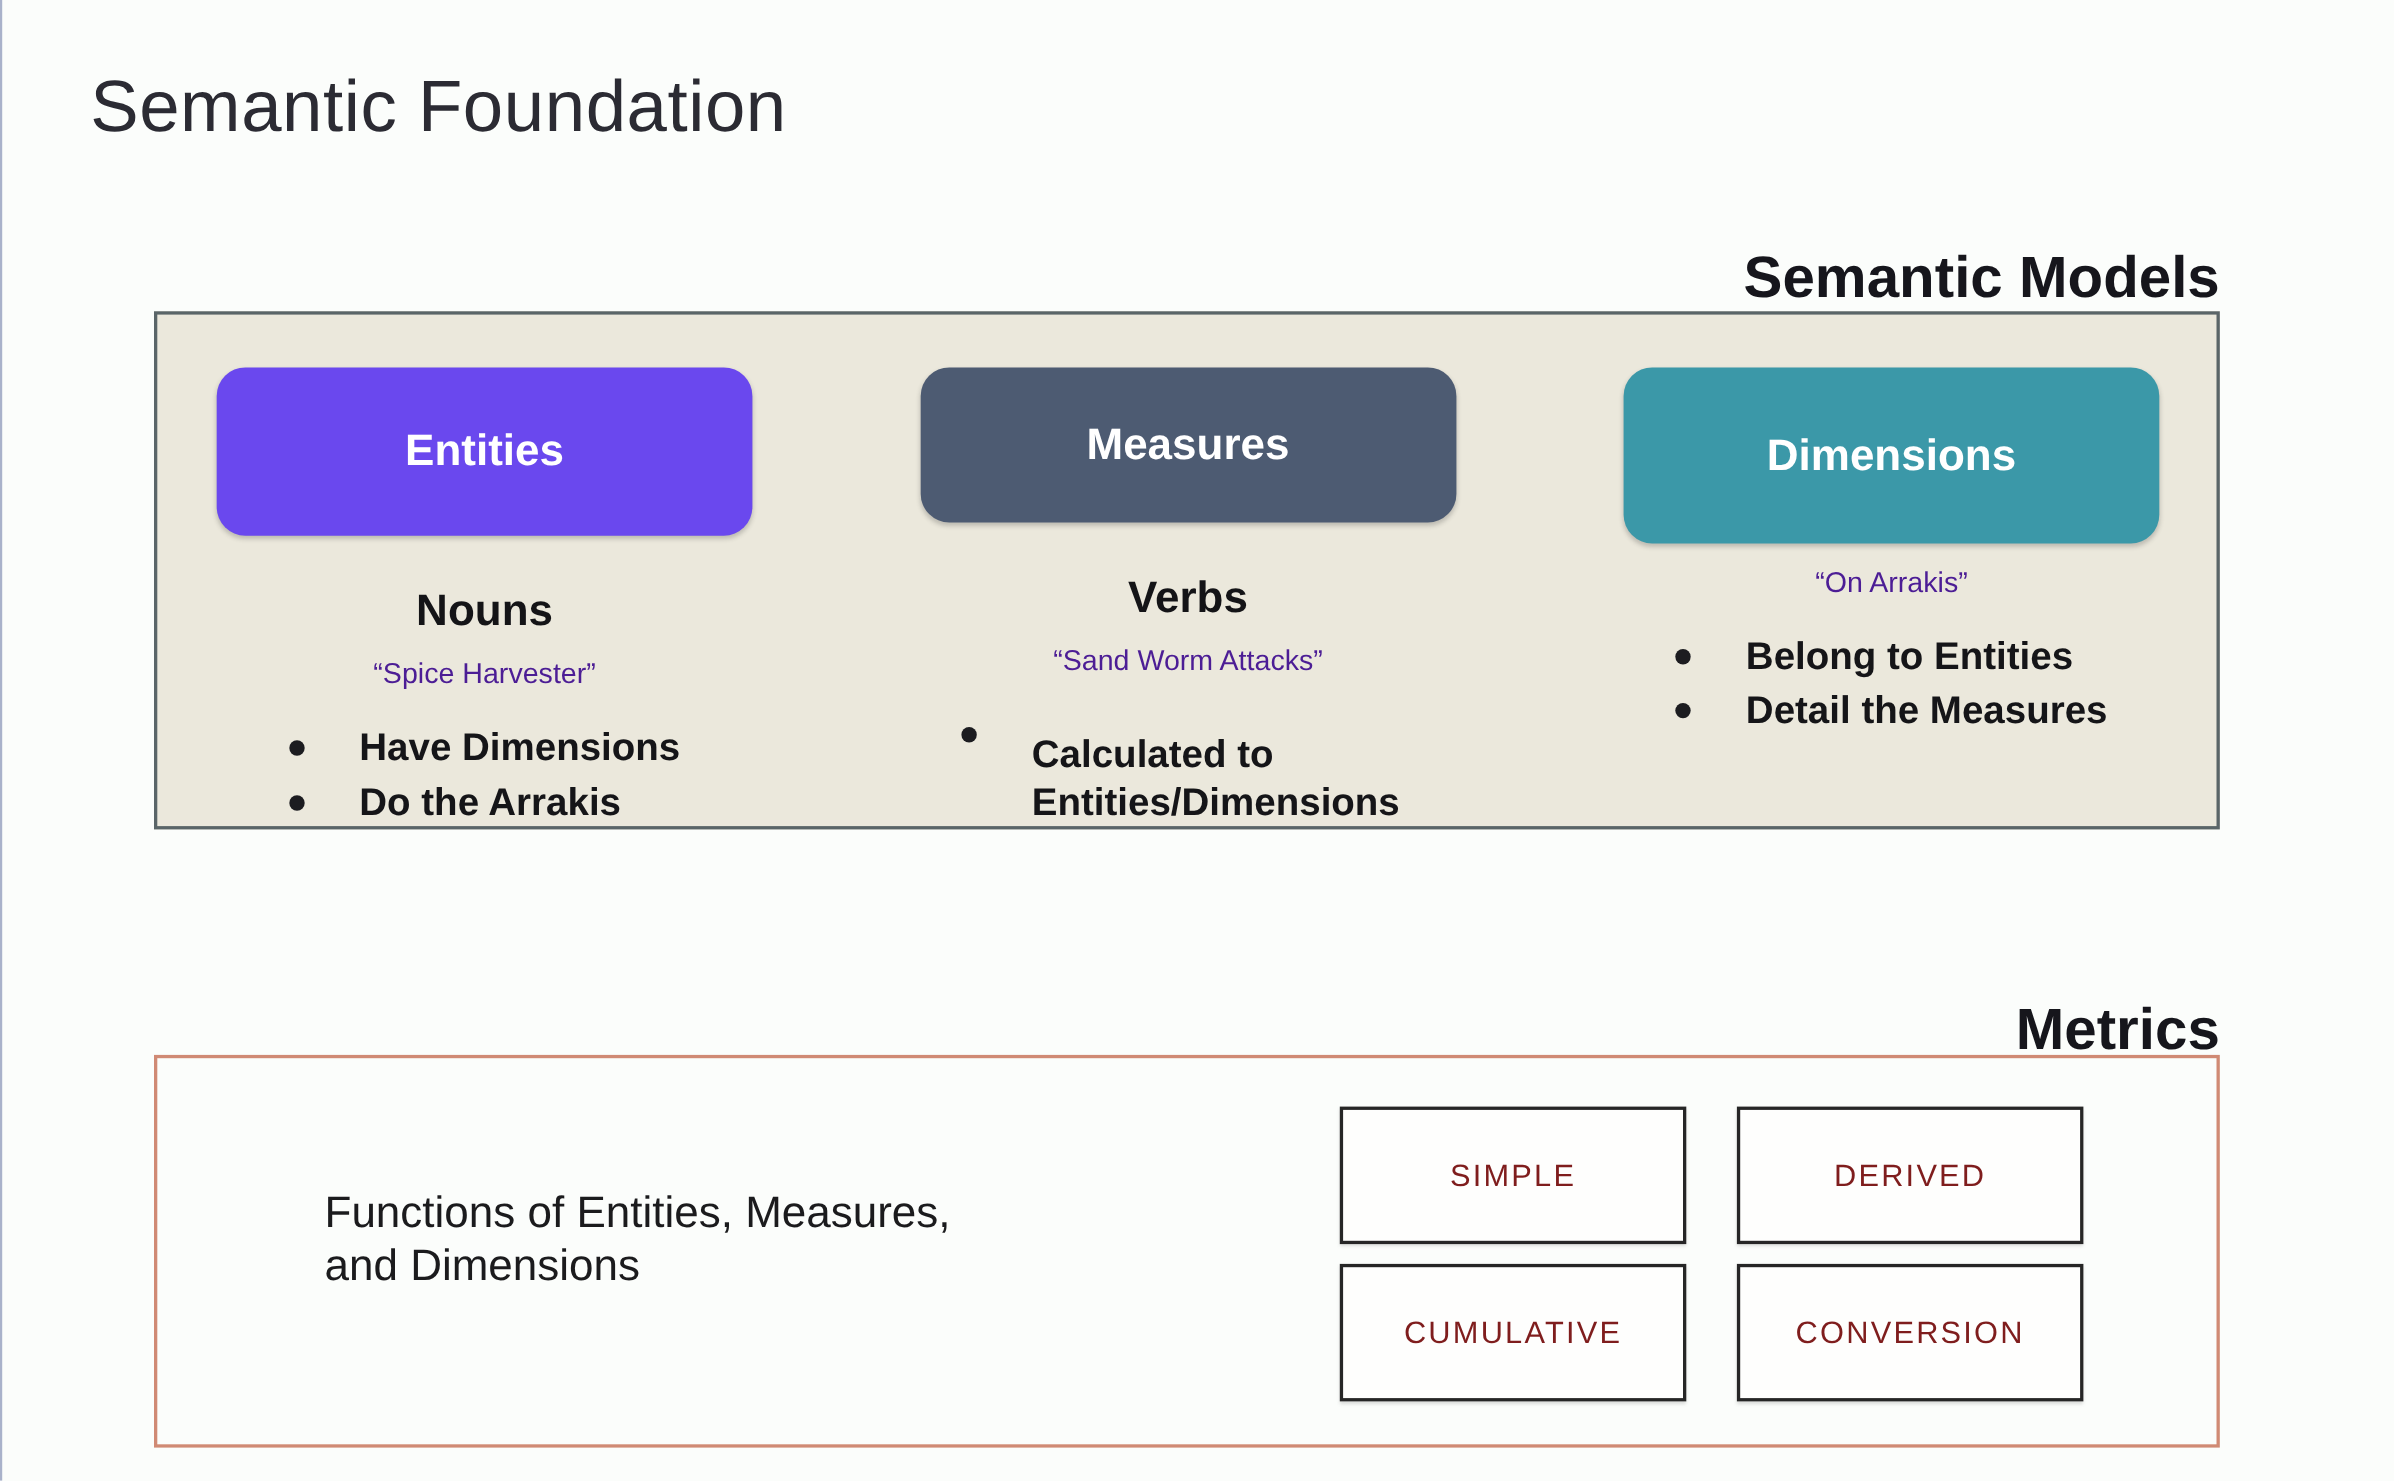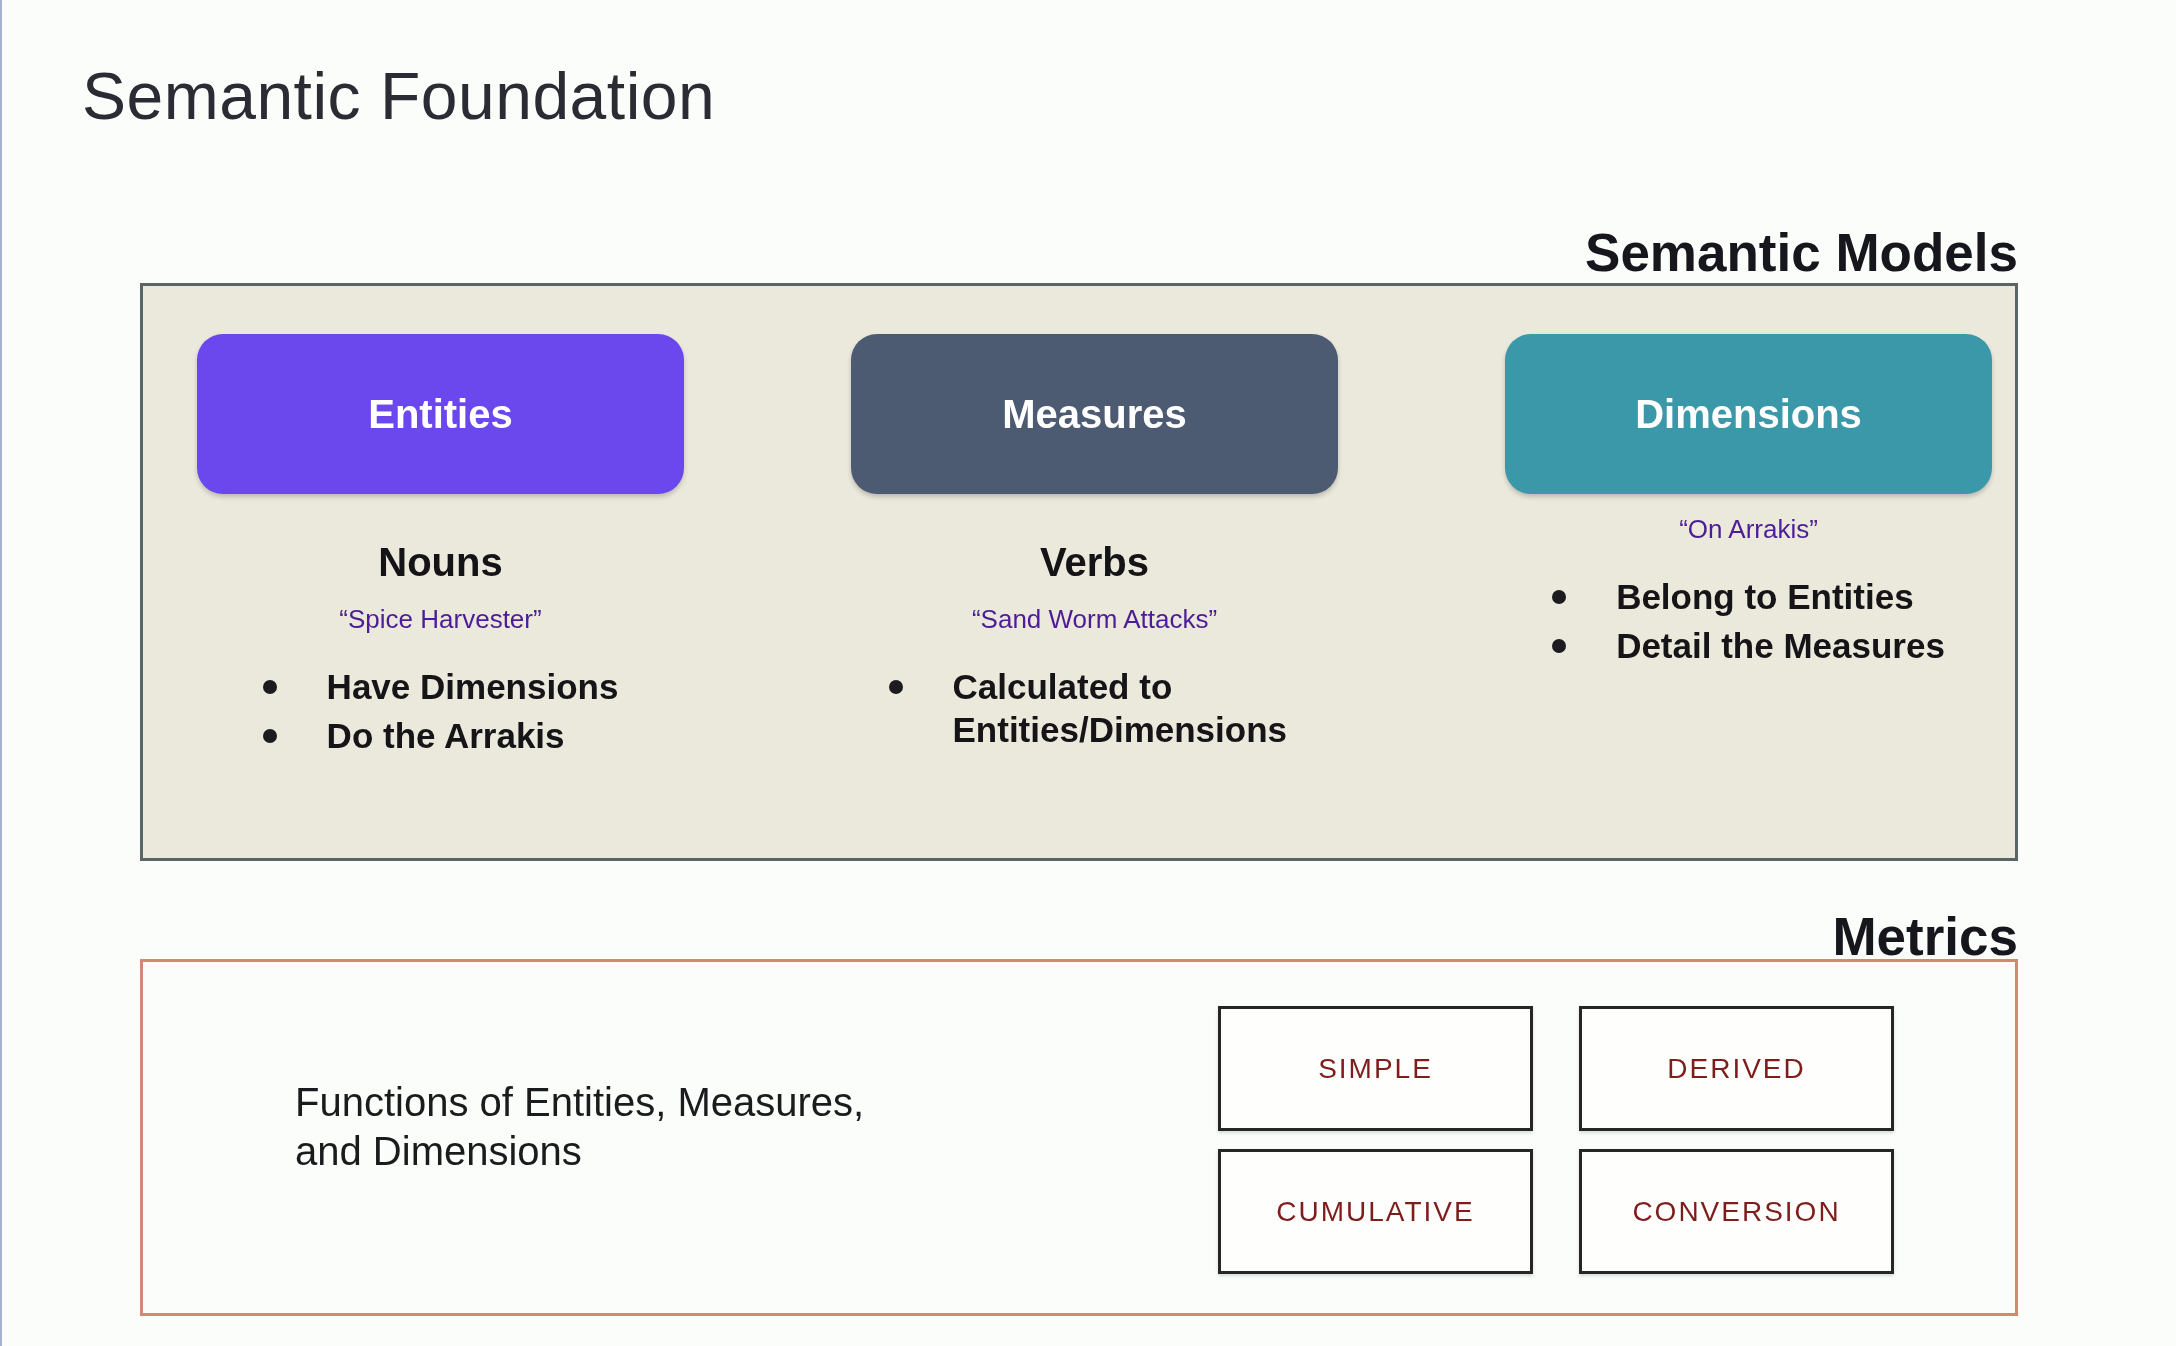--- a/index.html
+++ b/index.html
@@ -22,25 +22,25 @@
   }
   .section-heading {
     position: absolute; left: 140px; width: 1878px;
     text-align: right; font-size: 53px; font-weight: 700; color: #16161c;
   }
   #sm-heading { top: 222px; }
   #metrics-heading { top: 906px; }
 
   .sm-panel {
     position: absolute; left: 140px; top: 283px;
-    width: 1878px; height: 578px;
+    width: 1878px; height: 471px;
     background: #ebe8dc;
     border: 3px solid #5a6568;
     display: flex; justify-content: space-between;
-    padding: 0 23px 0 54px;
+    padding: 0 52px 0 54px;
   }
   .sm-col {
     width: 487px; display: flex; flex-direction: column; align-items: center;
   }
   .pill {
     margin-top: 48px; width: 100%; height: 160px;
     border-radius: 26px;
     display: flex; align-items: center; justify-content: center;
     color: #ffffff; font-size: 40px; font-weight: 700;
     box-shadow: 0 3px 4px rgba(60,60,60,0.25);
@@ -56,21 +56,21 @@
   .bullet-list {
     margin-top: 30px; display: inline-block; text-align: left;
   }
   .bullet-item { display: flex; align-items: flex-start; line-height: 1.24; font-weight: bold; }
   .bullet-item + .bullet-item { margin-top: 6px; }
   .bullet-dot {
     flex: 0 0 auto; width: 14px; height: 14px; border-radius: 50%;
     background: #1c1c20; margin: 15px 50px 0 0;
   }
   .bullet-text { font-size: 35px; color: #151518; }
-  .bullet-text.wrap2 { max-width: 348px; }
+  .bullet-text.wrap2 { max-width: 348px; margin-top: 18px; }
 
   .metrics-panel {
     position: absolute; left: 140px; top: 959px;
     width: 1878px; height: 357px;
     border: 3px solid #d08a74;
     background: transparent;
   }
   .metrics-desc {
     position: absolute; left: 152px; top: 116px;
     font-size: 40px; font-weight: 400; color: #1b1b1d; line-height: 1.22;

